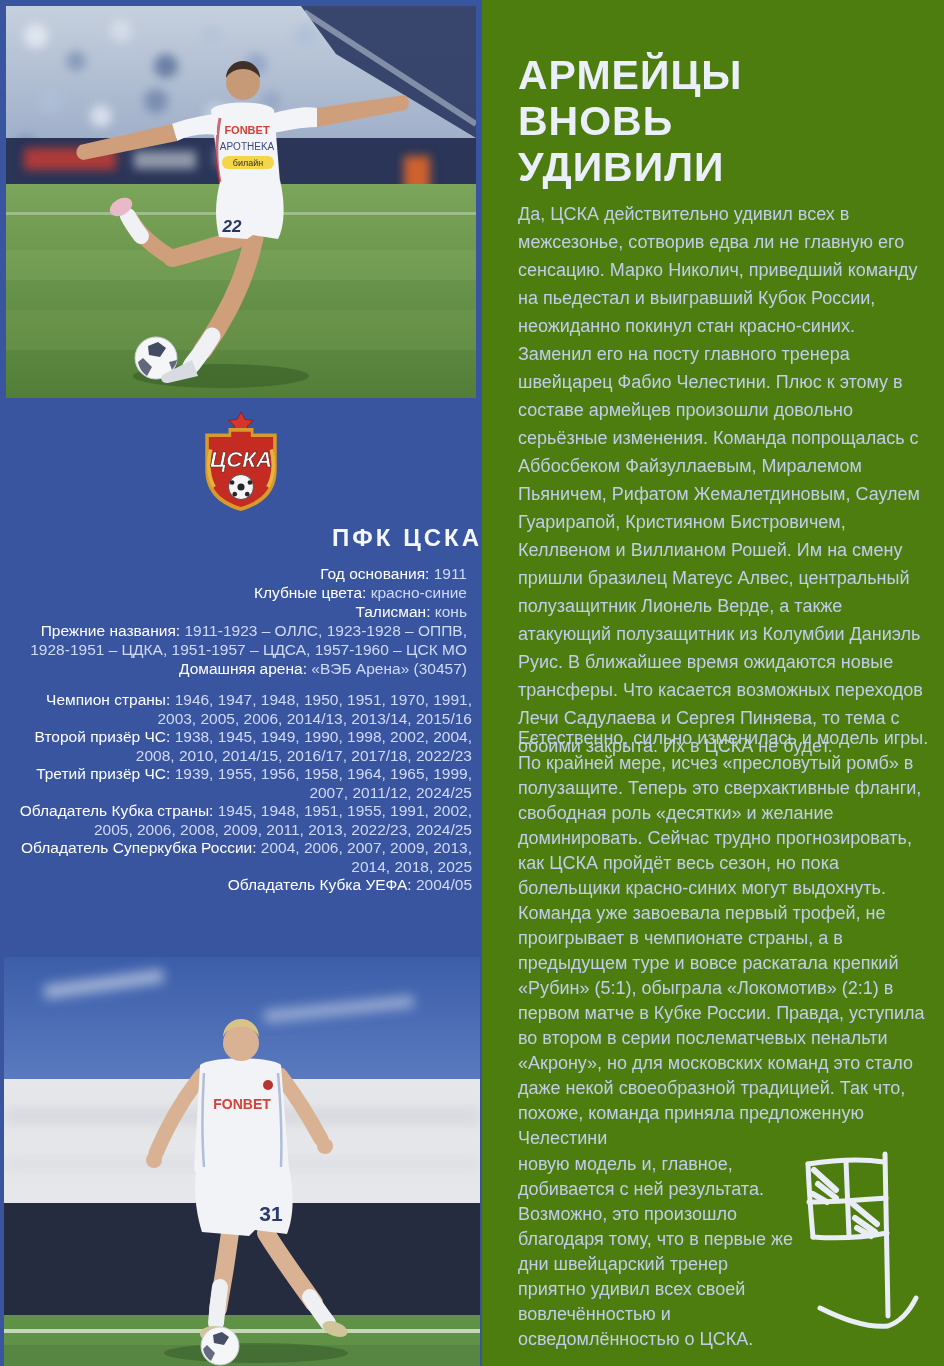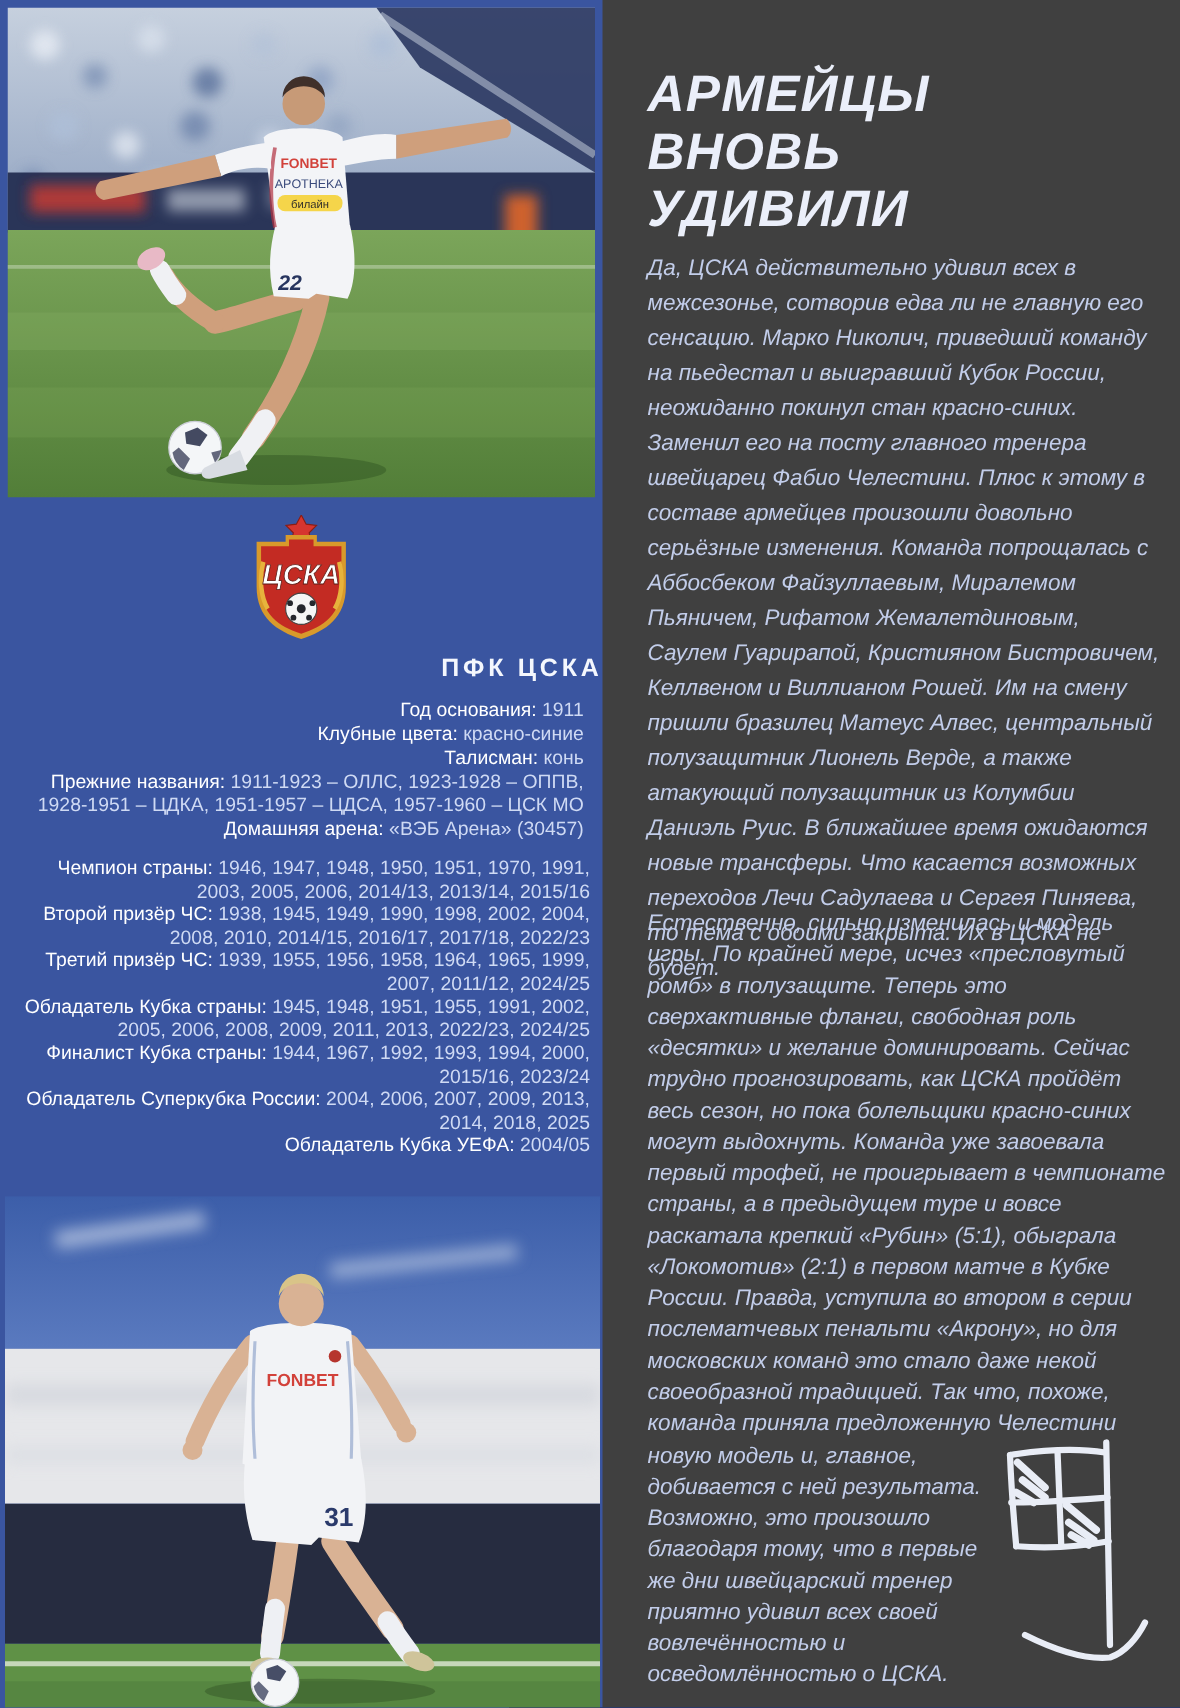--- a/index.html
+++ b/index.html
@@ -5,27 +5,27 @@
   html,body{margin:0;padding:0;background:#1e2747;}
   .page{position:relative;width:944px;height:1366px;overflow:hidden;
         font-family:"Liberation Sans",sans-serif;background:#3a55a0;}
   
   .left-col{position:absolute;left:0;top:0;width:482px;height:1366px;background:#3a55a0;}
   .photo{position:absolute;display:block;}
   .photo-top{left:6px;top:6px;width:470px;height:392px;}
   .photo-bottom{left:4px;top:957px;width:476px;height:409px;}
   .club-panel{position:absolute;left:0;top:398px;width:482px;height:559px;text-align:right;color:#cfdaf4;}
   .crest{display:block;margin:14px auto 0 auto;}
-  .club-title{margin-top:12px;font-size:20px;font-weight:bold;letter-spacing:3px;color:#f4f7fd;padding-left:32px;}
+  .club-title{margin-top:12px;font-size:24px;font-weight:bold;letter-spacing:3px;color:#f4f7fd;padding-left:32px;}
   .facts{margin:12px auto 0 auto;width:452px;font-size:15.5px;line-height:19px;}
   .honors{margin:13px auto 0 auto;width:462px;font-size:15.5px;line-height:18.5px;}
   .facts b,.honors b{color:#ffffff;font-weight:normal;}
   .facts span,.honors span{color:#cfdaf4;}
   
-  .right-col{position:absolute;left:482px;top:0;width:462px;height:1366px;background:#404040;font-style:italic;}
+  .right-col{position:absolute;left:482px;top:0;width:462px;height:1366px;background:#4d7c0f;}
   .headline{position:absolute;top:52px;left:36px;font-size:41px;line-height:46px;
             font-weight:bold;color:#ebeffa;letter-spacing:1px;}
   .article-p{position:absolute;left:36px;color:#c2cdea;font-size:18px;}
   .p1{top:200px;width:414px;line-height:28px;}
   .p2a{top:726px;width:416px;line-height:25px;}
   .p2b{top:1152px;width:278px;line-height:25px;}
   .flag{position:absolute;left:306px;top:1140px;}
 </style>
 </head>
 <body>
@@ -142,21 +142,20 @@
         <div><b>Талисман:</b> <span>конь</span></div>
         <div><b>Прежние названия:</b> <span>1911-1923 – ОЛЛС, 1923-1928 – ОППВ, 1928-1951 – ЦДКА, 1951-1957 – ЦДСА, 1957-1960 – ЦСК МО</span></div>
         <div><b>Домашняя арена:</b> <span>«ВЭБ Арена» (30457)</span></div>
       </div>
 
       <div class="honors">
         <div><b>Чемпион страны:</b> <span>1946, 1947, 1948, 1950, 1951, 1970, 1991, 2003, 2005, 2006, 2014/13, 2013/14, 2015/16</span></div>
         <div><b>Второй призёр ЧС:</b> <span>1938, 1945, 1949, 1990, 1998, 2002, 2004, 2008, 2010, 2014/15, 2016/17, 2017/18, 2022/23</span></div>
         <div><b>Третий призёр ЧС:</b> <span>1939, 1955, 1956, 1958, 1964, 1965, 1999, 2007, 2011/12, 2024/25</span></div>
         <div><b>Обладатель Кубка страны:</b> <span>1945, 1948, 1951, 1955, 1991, 2002, 2005, 2006, 2008, 2009, 2011, 2013, 2022/23, 2024/25</span></div>
-        <div><b>Финалист Кубка страны:</b> <span>1944, 1967, 1992, 1993, 1994, 2000, 2015/16, 2023/24</span></div>
         <div><b>Обладатель Суперкубка России:</b> <span>2004, 2006, 2007, 2009, 2013, 2014, 2018, 2025</span></div>
         <div><b>Обладатель Кубка УЕФА:</b> <span>2004/05</span></div>
       </div>
     </div>
 
     <svg class="photo photo-bottom" viewBox="0 0 476 409">
       <defs>
         <linearGradient id="sky2" x1="0" y1="0" x2="0" y2="1">
           <stop offset="0" stop-color="#3c5ea9"></stop>
             <stop offset="1" stop-color="#5a7abf"></stop>

